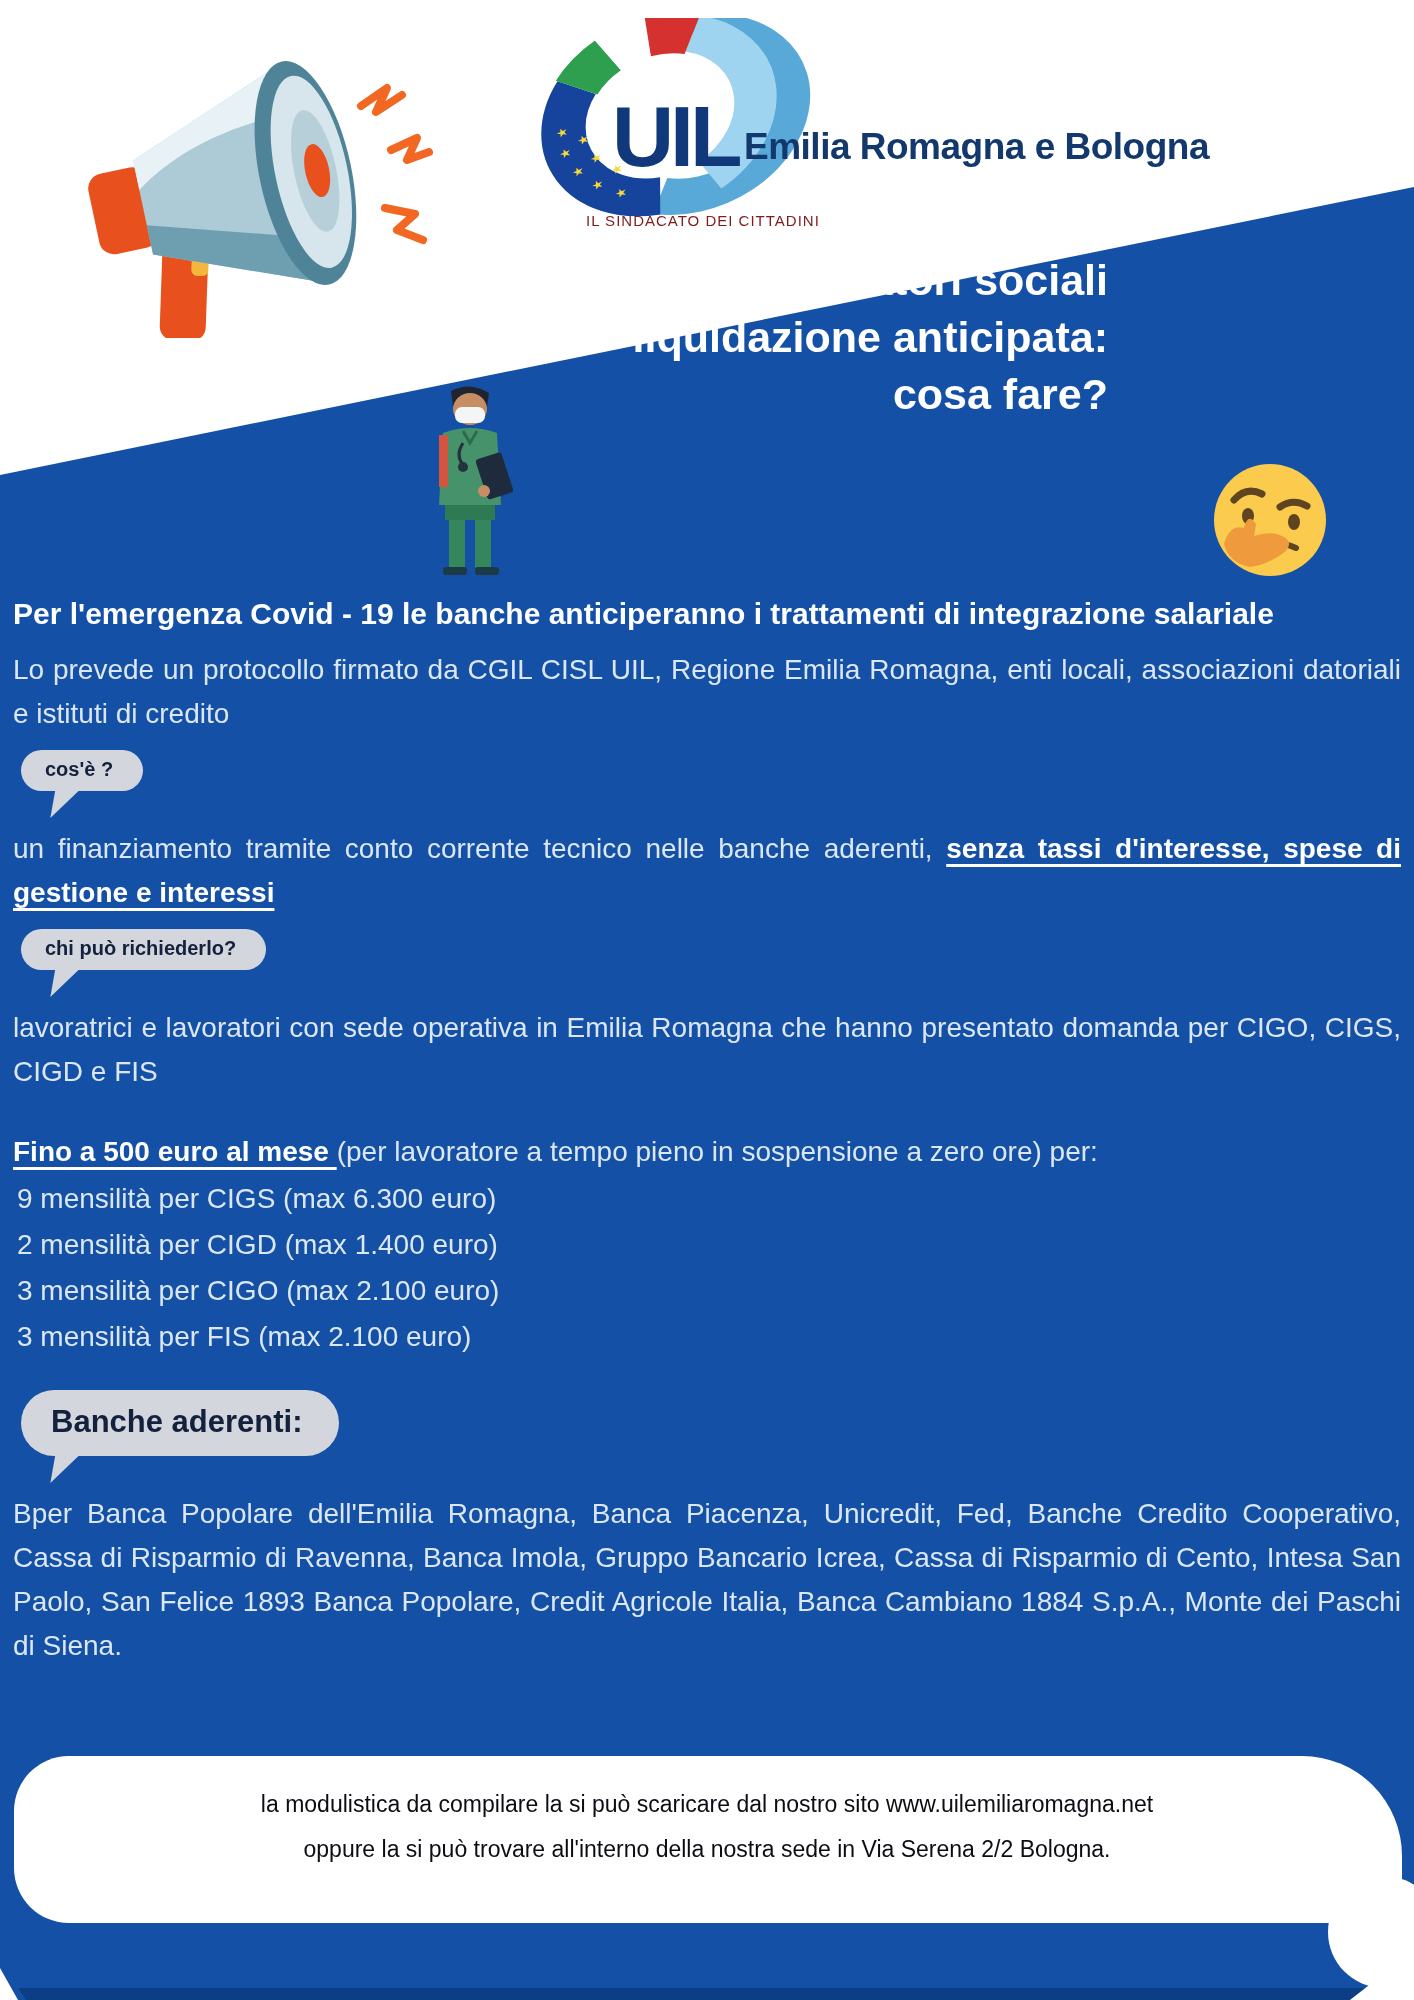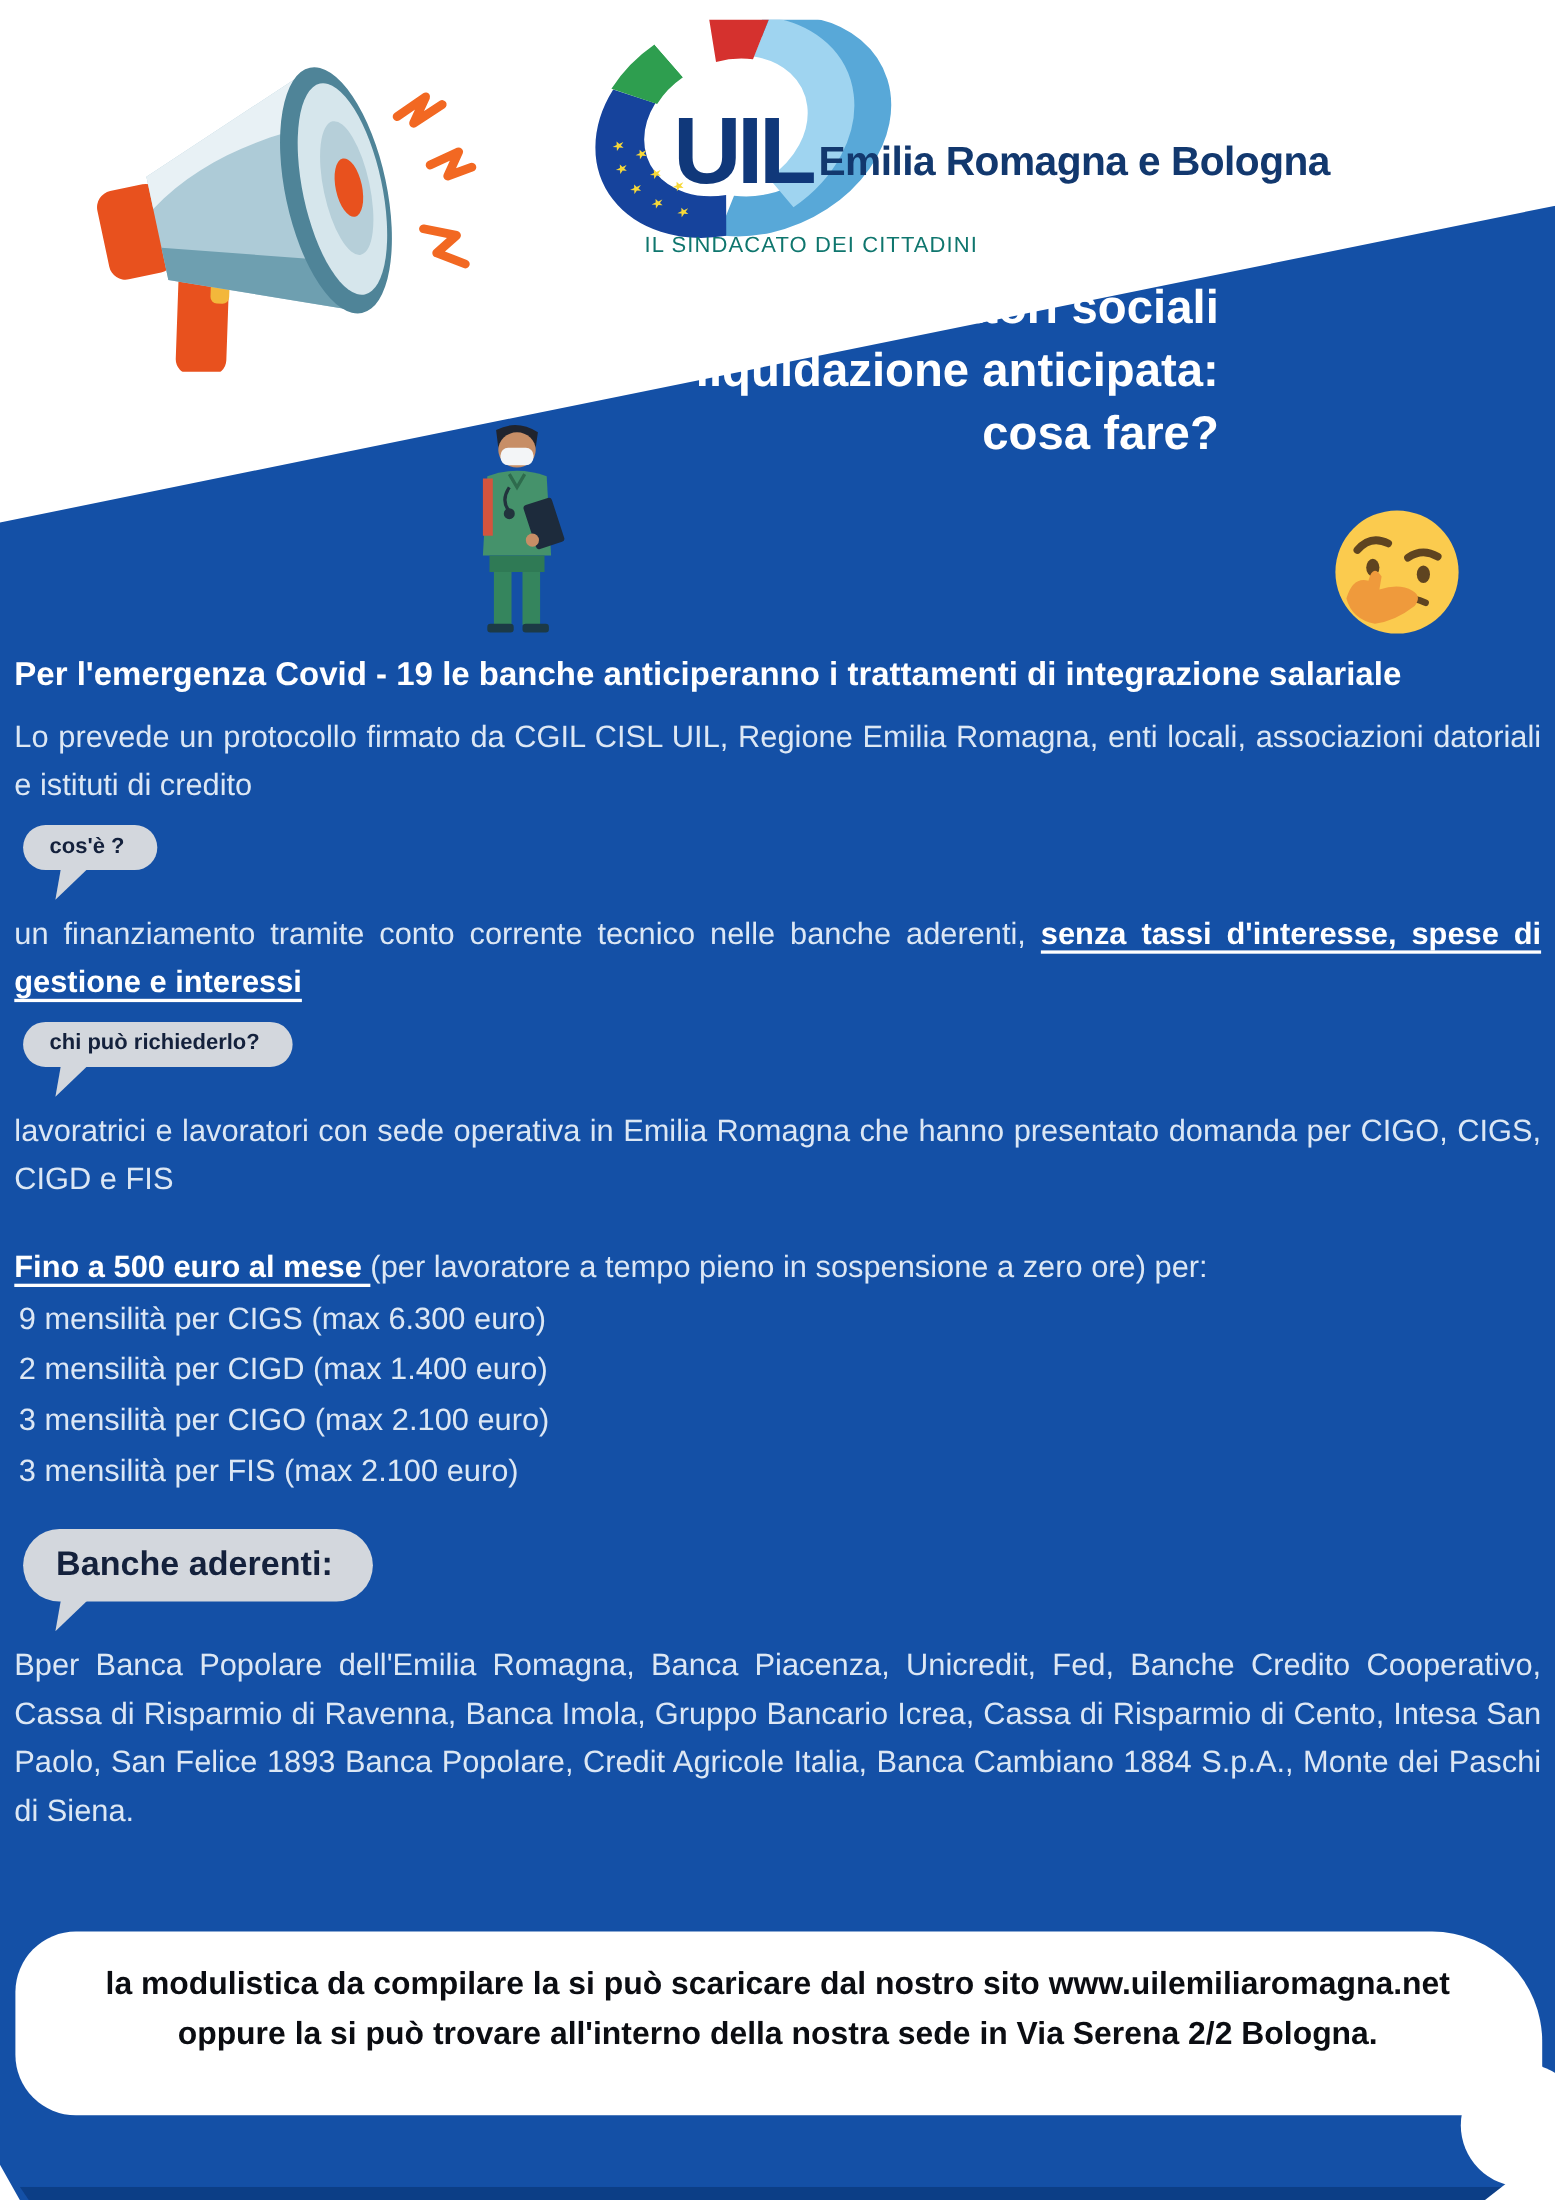--- a/index.html
+++ b/index.html
@@ -14,22 +14,22 @@
     clip-path:polygon(0 475px,1414px 187px,1414px 2000px,0 2000px);
   }
   
   .megaphone{position:absolute;left:55px;top:28px;}
   .uil-logo{position:absolute;left:430px;top:18px;}
   .logo-region{
     position:absolute;left:744px;top:126px;font-size:37px;font-weight:700;
     color:var(--navy,#12386E);letter-spacing:-0.5px;white-space:nowrap;
   }
   .logo-tagline{
-    position:absolute;left:586px;top:212px;font-size:20px;font-weight:400;
-    color:#0f766e;letter-spacing:1px;white-space:nowrap;
+    position:absolute;left:586px;top:212px;font-size:15px;font-weight:400;
+    color:#7f1d1d;letter-spacing:1px;white-space:nowrap;
   }
   
   .main-title{
     position:absolute;left:548px;top:252px;width:560px;text-align:right;
     color:#fff;font-weight:700;font-size:43px;line-height:1.33;
     white-space:pre-line;letter-spacing:0;
   }
   .thinking-emoji{position:absolute;left:1210px;top:460px;}
   .doctor{position:absolute;left:424px;top:385px;}
   
@@ -59,21 +59,21 @@
   .footer-panel{
     position:absolute;left:14px;top:1756px;width:1388px;height:167px;
     background:#fff;border-radius:55px 100px 24px 55px;z-index:3;
   }
   .footer-bulge{
     position:absolute;left:1328px;top:1876px;width:112px;height:112px;
     border-radius:50%;background:#fff;z-index:3;
   }
   .footer-text{
     position:absolute;left:24px;top:1782px;width:1366px;z-index:4;
-    text-align:center;color:#0B0D12;font-weight:700;font-size:29px;line-height:45px;
+    text-align:center;color:#0B0D12;font-weight:400;font-size:23px;line-height:45px;
   }
   .bottom-strip{
     position:absolute;left:18px;bottom:0;width:1358px;height:12px;
     background:var(--bottom-strip,#0C3E86);z-index:4;
     clip-path:polygon(0 0,100% 0,99.2% 100%,0.6% 100%);
   }
   .corner-wedge-left{
     position:absolute;left:0;bottom:0;width:0;height:0;z-index:4;
     border-bottom:32px solid #fff;border-right:18px solid transparent;
   }

